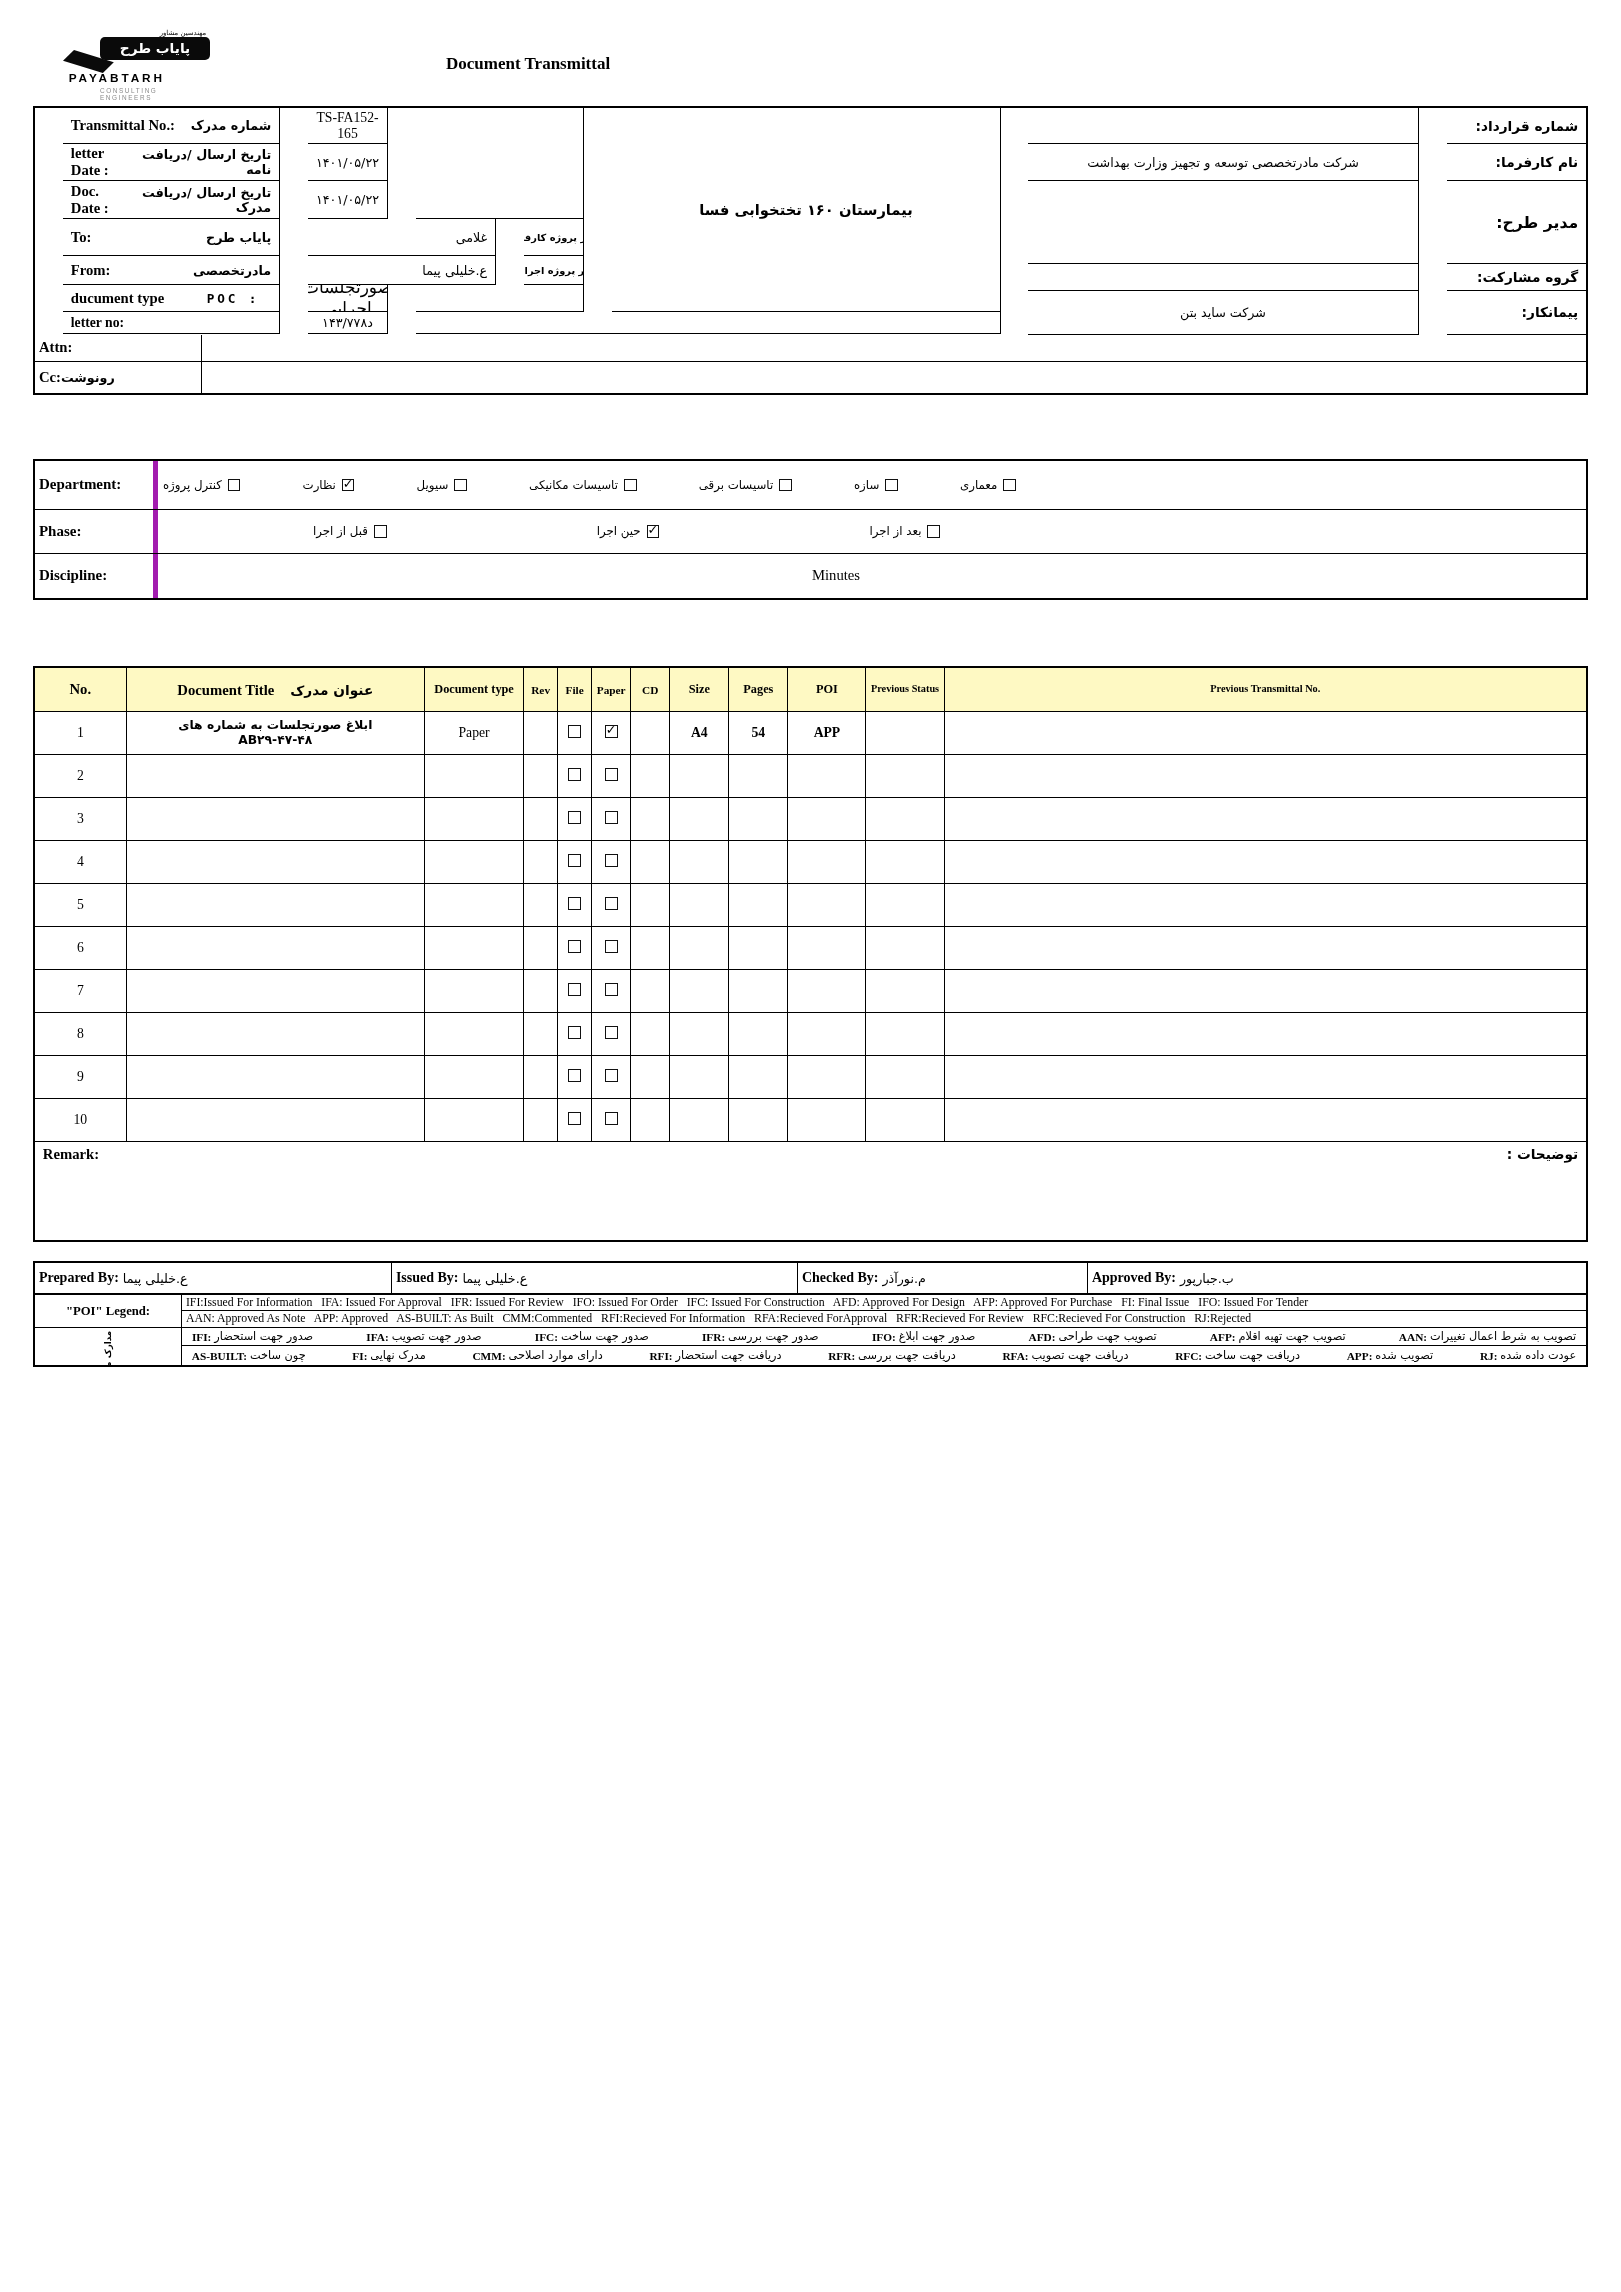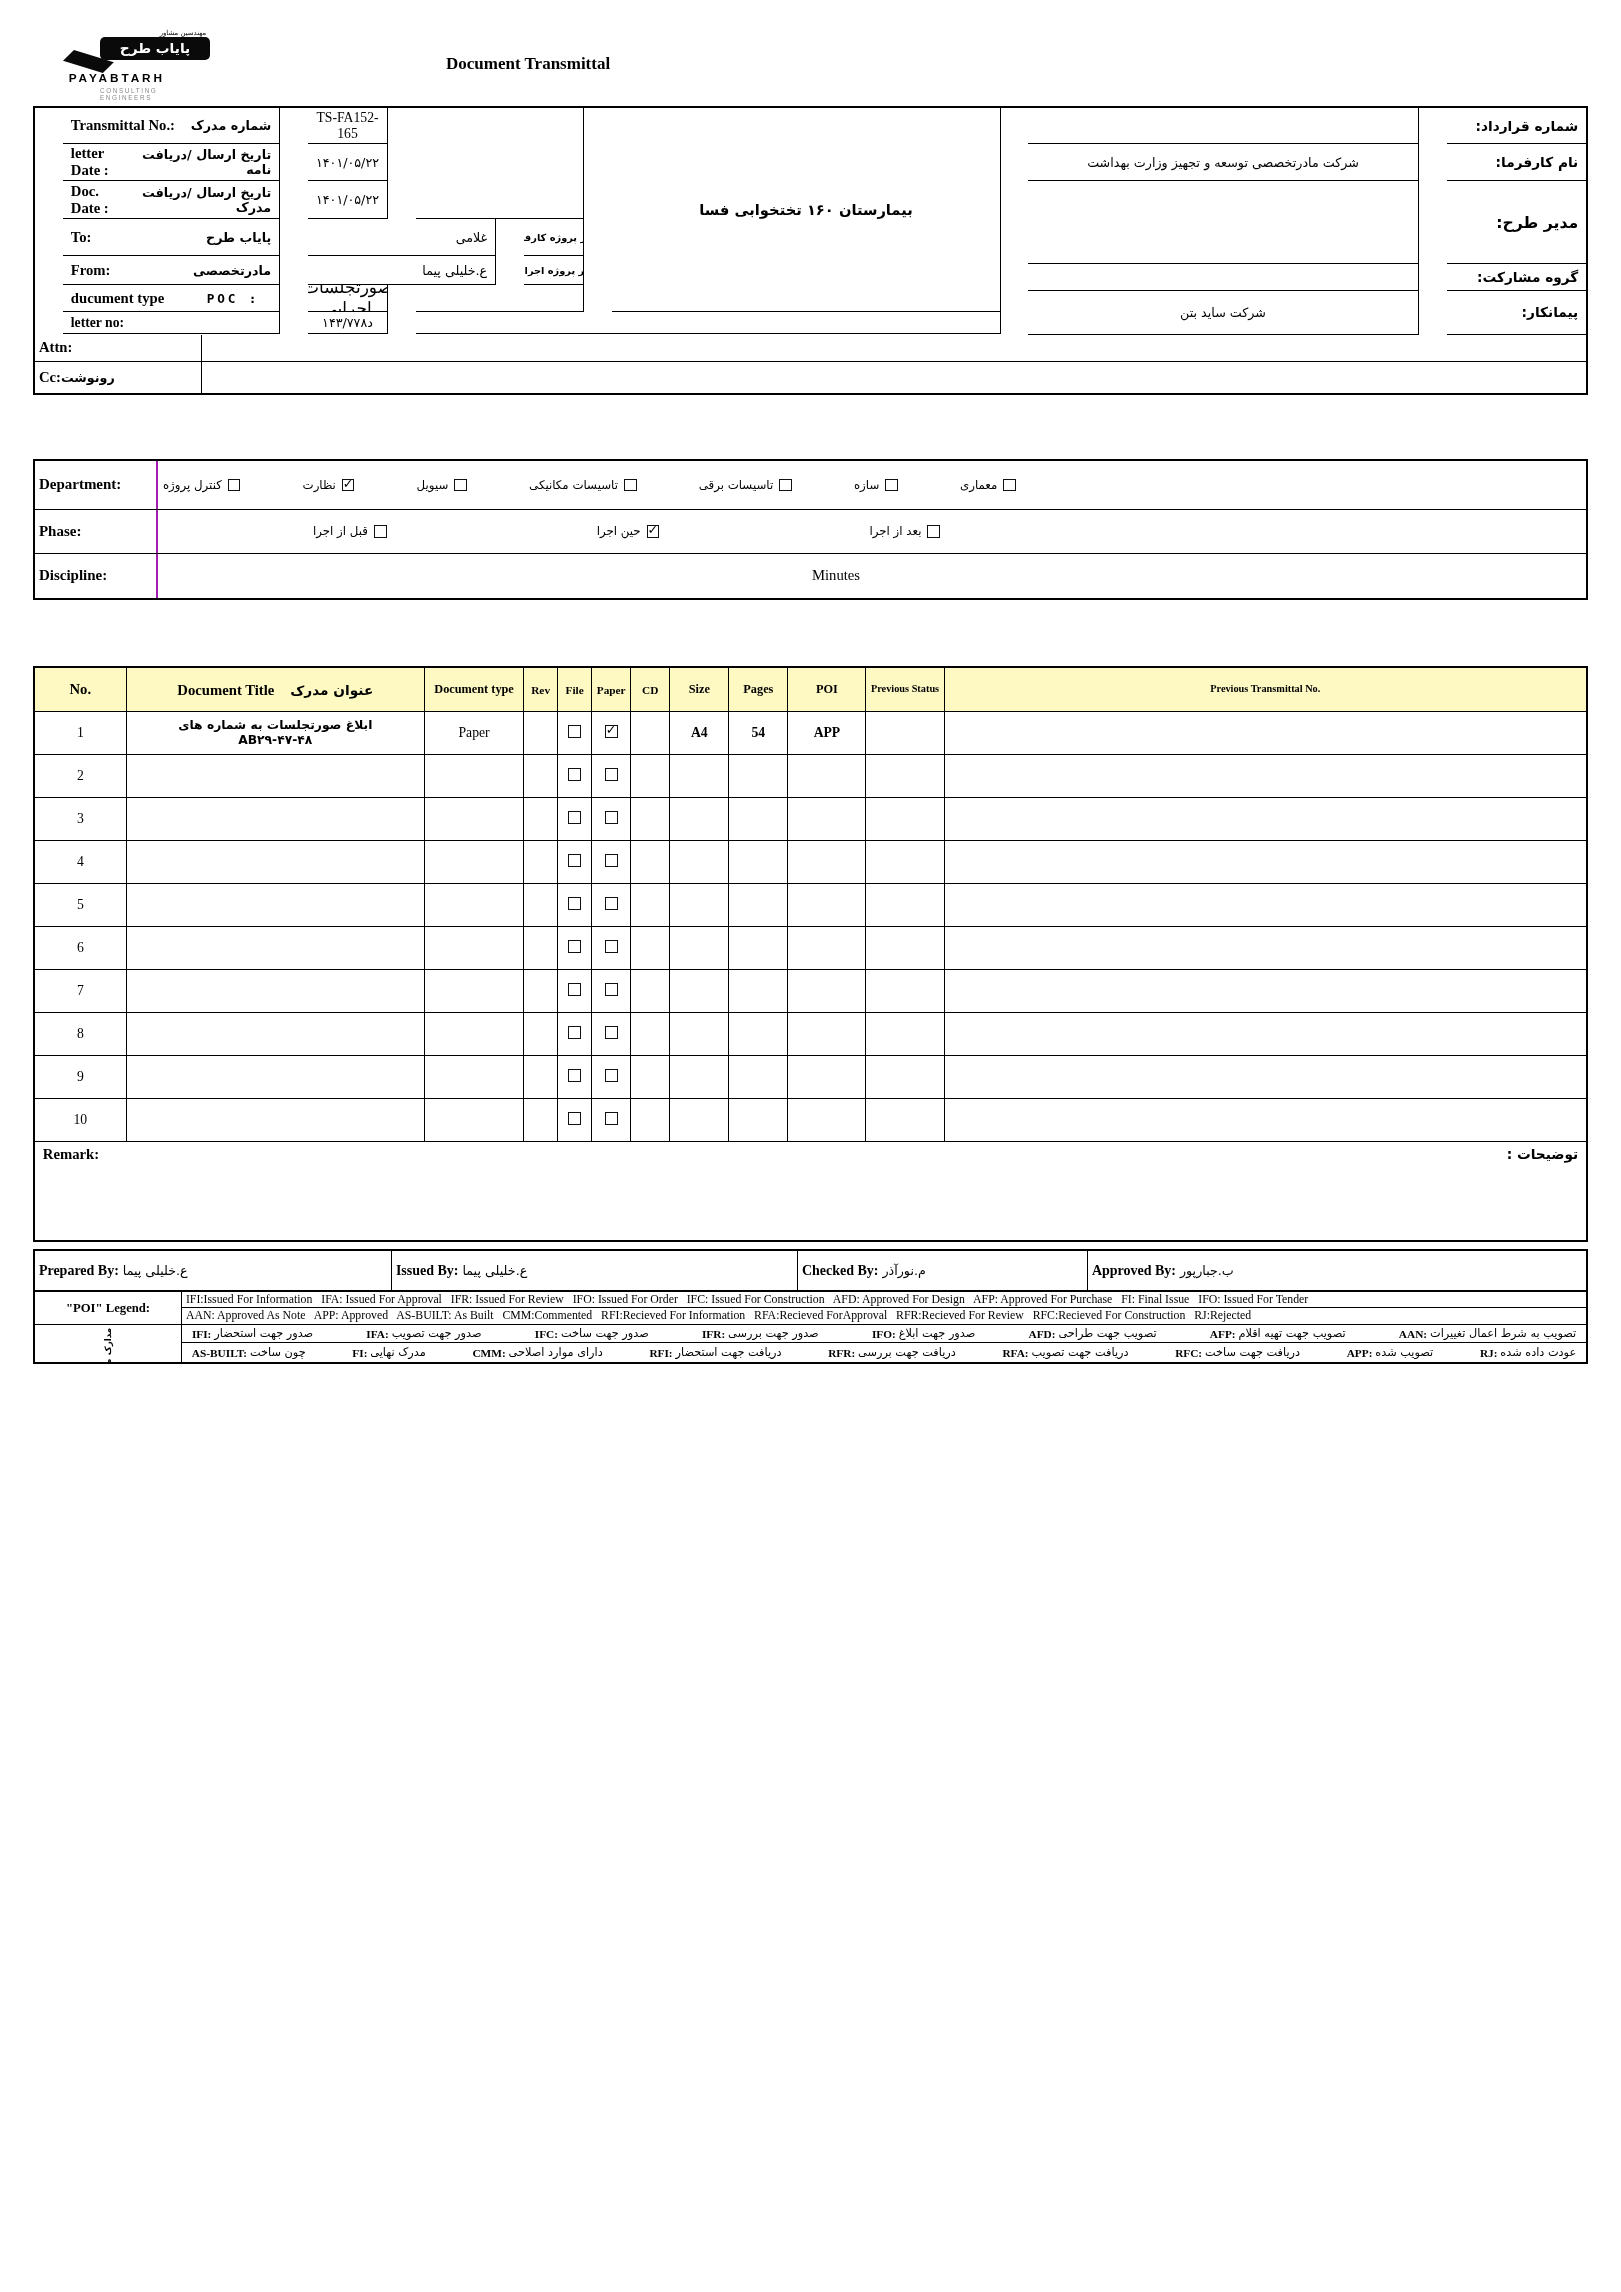--- a/index.html
+++ b/index.html
@@ -51,21 +51,21 @@
   .wrow.bb { border-bottom:1px solid #000; }
   .wrow .wlab { width:167px; border-right:1px solid #000; display:flex; align-items:center; padding-left:3.9px; }
   .wrow .wval { flex:1; }
   .attn-row { height:27.4px; }
   .cc-row { height:31px; }
 
   
   .dept { border:2px solid #000; margin-top:64px; }
   .drow { display:flex; position:relative; }
   .drow.bb { border-bottom:1px solid #000; }
-  .drow .dlab { width:123px; border-right:2px solid #a21caf; display:flex; align-items:center; padding-left:3.9px;
+  .drow .dlab { width:123px; border-right:5px solid #a21caf; display:flex; align-items:center; padding-left:3.9px;
                 font-weight:bold; font-size:15px; }
   .drow .dcontent { flex:1; position:relative; }
   .row-dept { height:49px; }
   .row-phase { height:44px; }
   .row-disc { height:44px; }
   .opts { position:absolute; top:50%; transform:translateY(-50%); display:flex; direction:rtl; justify-content:space-between; }
   .dept-opts { left:4.9px; width:853px; }
   .phase-opts { left:155px; width:627px; }
   .chk-item { display:inline-flex; direction:rtl; align-items:center; gap:5.9px; }
   .chk-label { font-size:11.8px; white-space:nowrap; }
@@ -88,21 +88,21 @@
   .th-xs { font-size:10.3px; line-height:1.25; }
   .th-fa { font-size:13.7px; font-weight:bold; }
   .tl1 { font-size:12.3px; font-weight:bold; line-height:15.7px; direction:rtl; }
   .tl2 { font-size:12.3px; font-weight:bold; line-height:15.7px; }
   td.bold { font-weight:bold; font-size:13.2px; }
   .remark { height:98px; display:flex; justify-content:space-between; align-items:flex-start; padding:3.9px 7.8px; }
   .r-en { font-weight:bold; font-size:14.7px; }
   .r-fa { font-weight:bold; font-size:13.7px; direction:rtl; }
 
   
-  .sig { display:flex; border:2px solid #000; margin-top:7px; height:43px; }
+  .sig { display:flex; border:2px solid #000; margin-top:19px; height:34px; }
   .sig-cell { display:flex; align-items:center; padding-left:3.9px; flex:none; }
   .sig-cell + .sig-cell { border-left:1px solid #000; }
   .sig-label { font-weight:bold; font-size:14px; }
   .sig-name { font-size:12.7px; direction:rtl; margin-left:3.9px; }
 
   
   .legend { border:2px solid #000; border-top:none; }
   .lg-block { display:flex; }
   .lg-block + .lg-block { border-top:1px solid #000; }
   .lg-lab { width:147px; border-right:1px solid #000; display:flex; align-items:center; justify-content:center;

